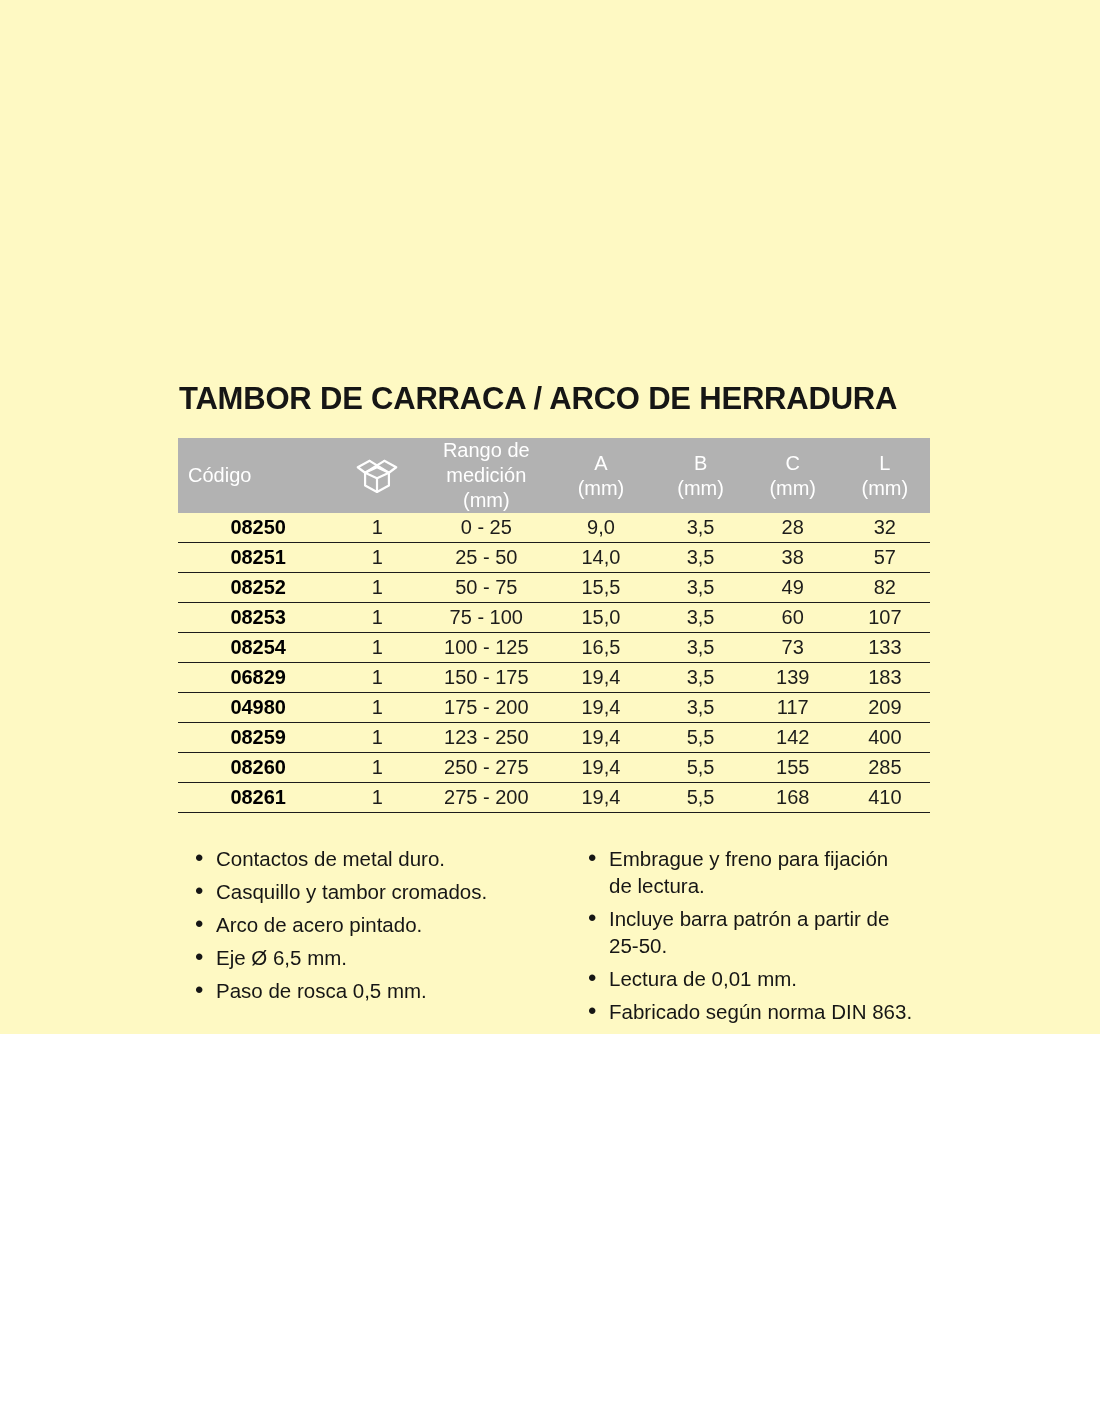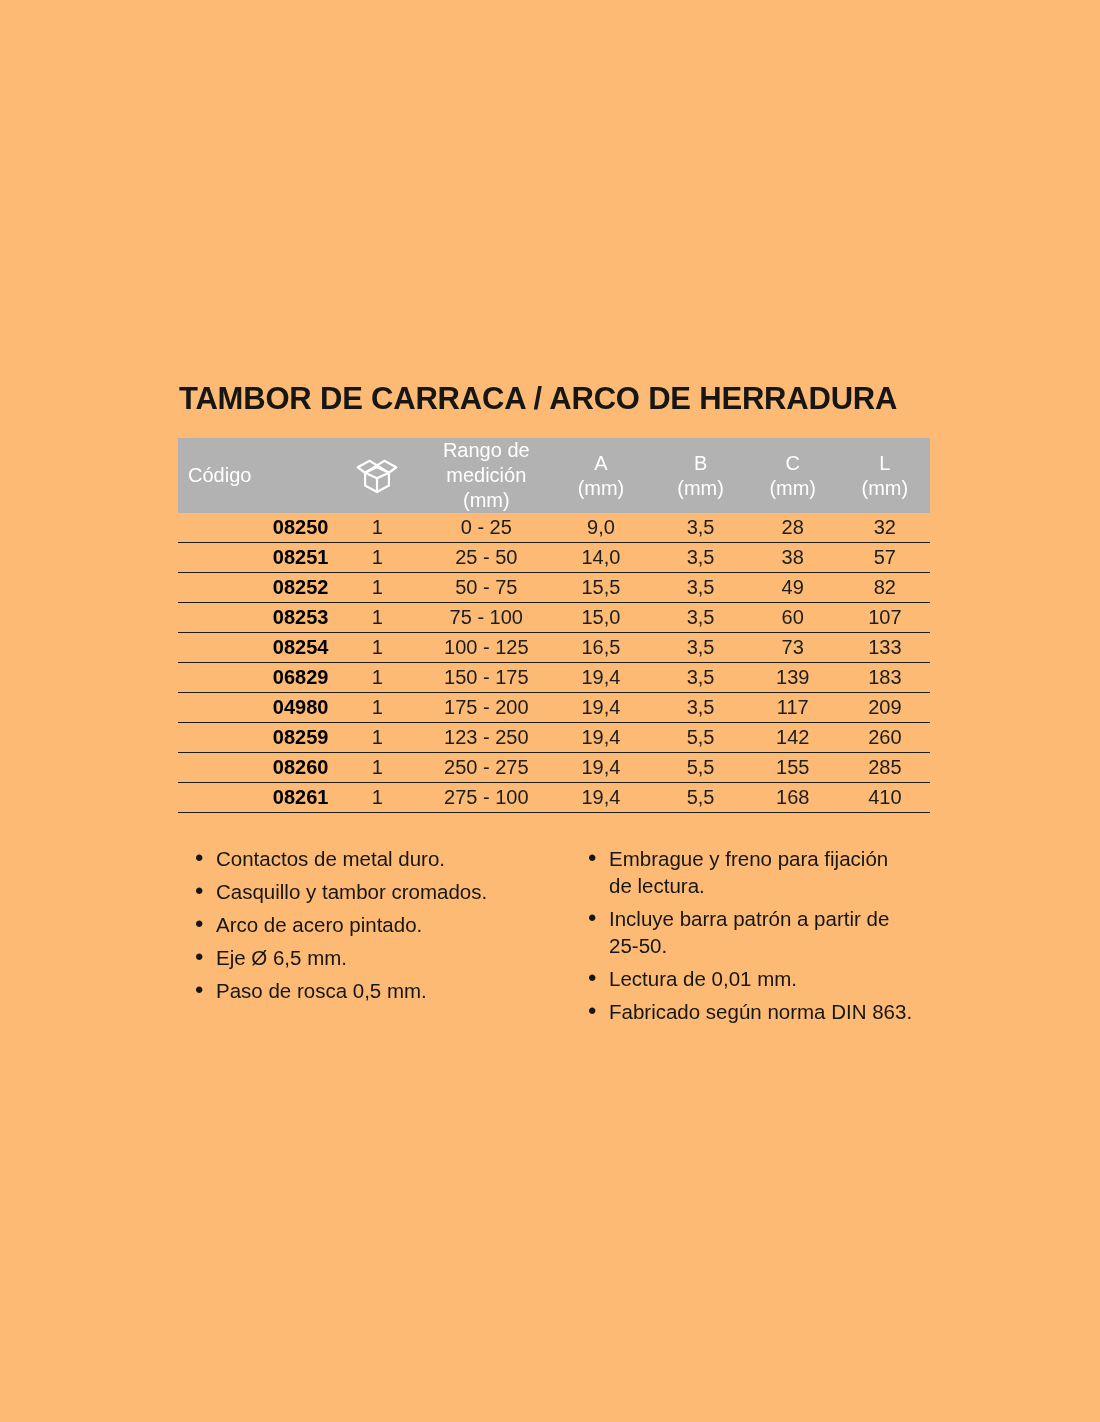--- a/index.html
+++ b/index.html
@@ -3,22 +3,22 @@
 <meta charset="utf-8">
 <style>
   html, body {
     margin: 0;
     padding: 0;
     background: #ffffff;
   }
   .page {
     position: relative;
     width: 1100px;
-    height: 1422px;
-    background: #fdba74;
+    height: 1034px;
+    background: #fef9c3;
     font-family: "Liberation Sans", sans-serif;
     color: #1d1d1b;
     overflow: hidden;
   }
   .content {
     position: absolute;
     left: 178px;
     top: 381px;
     width: 752px;
   }
@@ -61,21 +61,21 @@
   tbody td {
     height: 29px;
     border-bottom: 1.5px solid #1d1d1b;
     text-align: center;
     font-size: 20px;
     color: #1d1d1b;
     padding: 0;
     vertical-align: middle;
   }
   tbody td.code {
-    text-align: right;
+    text-align: center;
     padding-left: 10px;
     font-weight: bold;
     color: #000000;
   }
   .box-icon-wrap {
     display: inline-block;
     width: 44px;
     height: 41px;
     vertical-align: middle;
   }
@@ -236,35 +236,35 @@
             <td>117</td>
             <td>209</td>
           </tr>
           <tr>
             <td class="code">08259</td>
             <td>1</td>
             <td>123 - 250</td>
             <td>19,4</td>
             <td>5,5</td>
             <td>142</td>
-            <td>260</td>
+            <td>400</td>
           </tr>
           <tr>
             <td class="code">08260</td>
             <td>1</td>
             <td>250 - 275</td>
             <td>19,4</td>
             <td>5,5</td>
             <td>155</td>
             <td>285</td>
           </tr>
           <tr>
             <td class="code">08261</td>
             <td>1</td>
-            <td>275 - 100</td>
+            <td>275 - 200</td>
             <td>19,4</td>
             <td>5,5</td>
             <td>168</td>
             <td>410</td>
           </tr>
         </tbody>
     </table>
 
     <div class="features">
       <div class="features-col-left">

